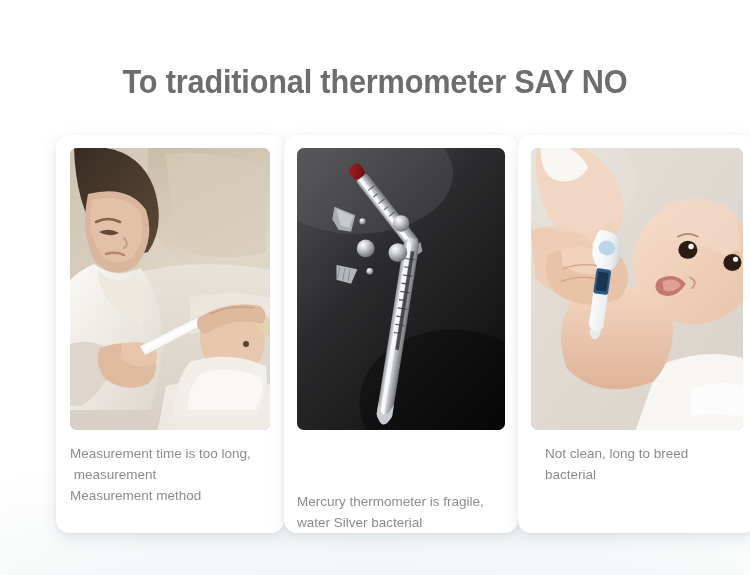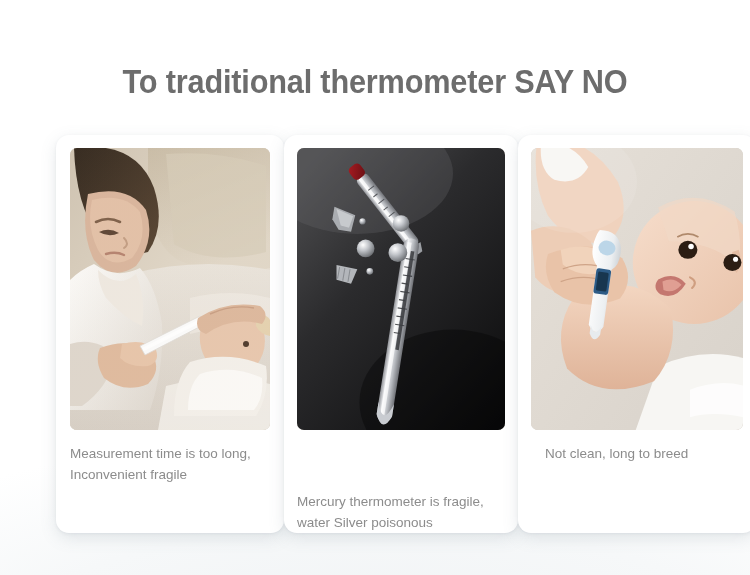--- a/index.html
+++ b/index.html
@@ -175,21 +175,22 @@
           <path d="M140 166 Q162 156 184 160" stroke="#c79c80" stroke-width="1.4" fill="none"></path>
 
           <path d="M120 214 Q158 202 196 218 Q200 246 186 268 L104 268 Q104 232 120 214 Z" fill="#f3efe9"></path>
           <path d="M130 226 Q162 216 192 230 Q194 250 184 262 L118 262 Q118 238 130 226 Z" fill="#fbf9f6"></path>
 
           <rect x="0" y="0" width="200" height="282" fill="url(#c1bg)" opacity="0.06"></rect>
         </svg>
       </div>
       <div class="card-caption">
         <div class="caption-line">Measurement time is too long,</div>
-        <div class="caption-line">Inconvenient fragile</div>
+        <div class="caption-line"> measurement</div>
+        <div class="caption-line">Measurement method</div>
       </div>
     </div>
 
     <div class="card card-mid">
       <div class="card-photo">
         <svg class="photo-canvas" viewBox="0 0 200 282" preserveAspectRatio="xMidYMid slice">
           <defs>
             <linearGradient id="c2bg" x1="0.15" y1="0" x2="0.9" y2="1">
               <stop offset="0%" stop-color="#4e4e50"></stop>
               <stop offset="38%" stop-color="#2b2b2d"></stop>
@@ -261,21 +262,21 @@
           <path d="M38 118 L58 122 L52 136 L38 132 Z" fill="#c2c5ca" opacity="0.9"></path>
           <g stroke="#85888d" stroke-width="1" opacity="0.9">
             <line x1="41" y1="120" x2="39" y2="131"></line>
             <line x1="46" y1="121" x2="44" y2="133"></line>
             <line x1="51" y1="122" x2="49" y2="134"></line>
           </g>
         </svg>
       </div>
       <div class="card-caption">
         <div class="caption-line">Mercury thermometer is fragile,</div>
-        <div class="caption-line">water Silver poisonous</div>
+        <div class="caption-line">water Silver bacterial</div>
       </div>
     </div>
 
     <div class="card card-last">
       <div class="card-photo">
         <svg class="photo-canvas" viewBox="0 0 200 282" preserveAspectRatio="xMidYMid slice">
           <defs>
             <linearGradient id="c3bg" x1="0" y1="0" x2="1" y2="1">
               <stop offset="0%" stop-color="#e6e0d8"></stop>
               <stop offset="100%" stop-color="#d8d2ca"></stop>
@@ -336,17 +337,18 @@
             <rect x="60" y="125" width="10" height="18" rx="1.5" fill="#18364f"></rect>
             <ellipse cx="65" cy="102" rx="8" ry="7" fill="#bcd6e8"></ellipse>
             <path d="M60 176 Q65 188 70 176 L70 184 Q65 194 60 184 Z" fill="#e7ebee"></path>
           </g>
 
           <ellipse cx="40" cy="40" rx="60" ry="48" fill="#ffffff" opacity="0.10"></ellipse>
         </svg>
       </div>
       <div class="card-caption">
         <div class="caption-line">Not clean, long to breed</div>
+        <div class="caption-line">bacterial</div>
       </div>
     </div>
 
   </div>
 </div>
 
 </body></html>

